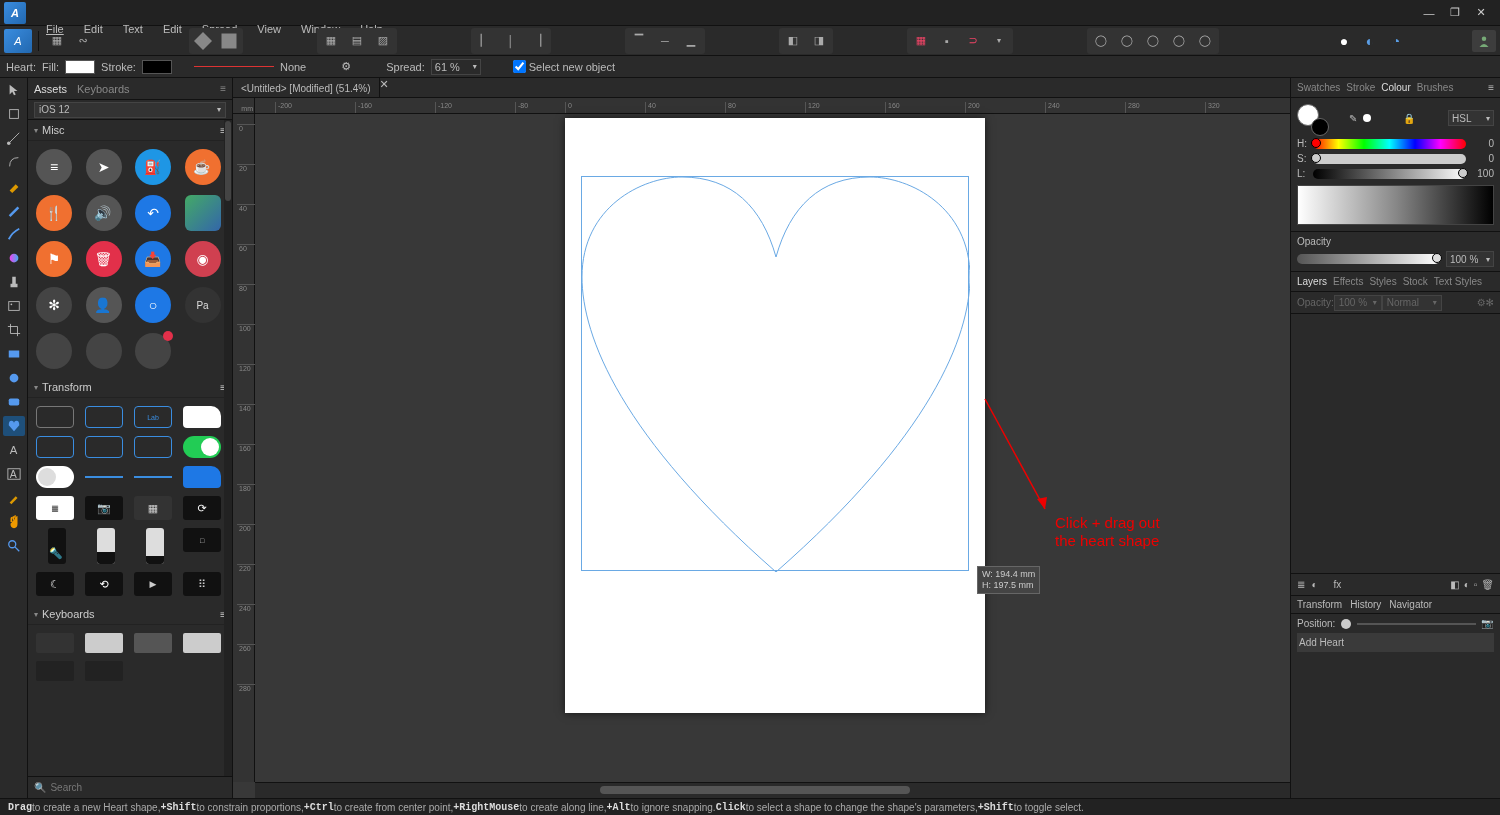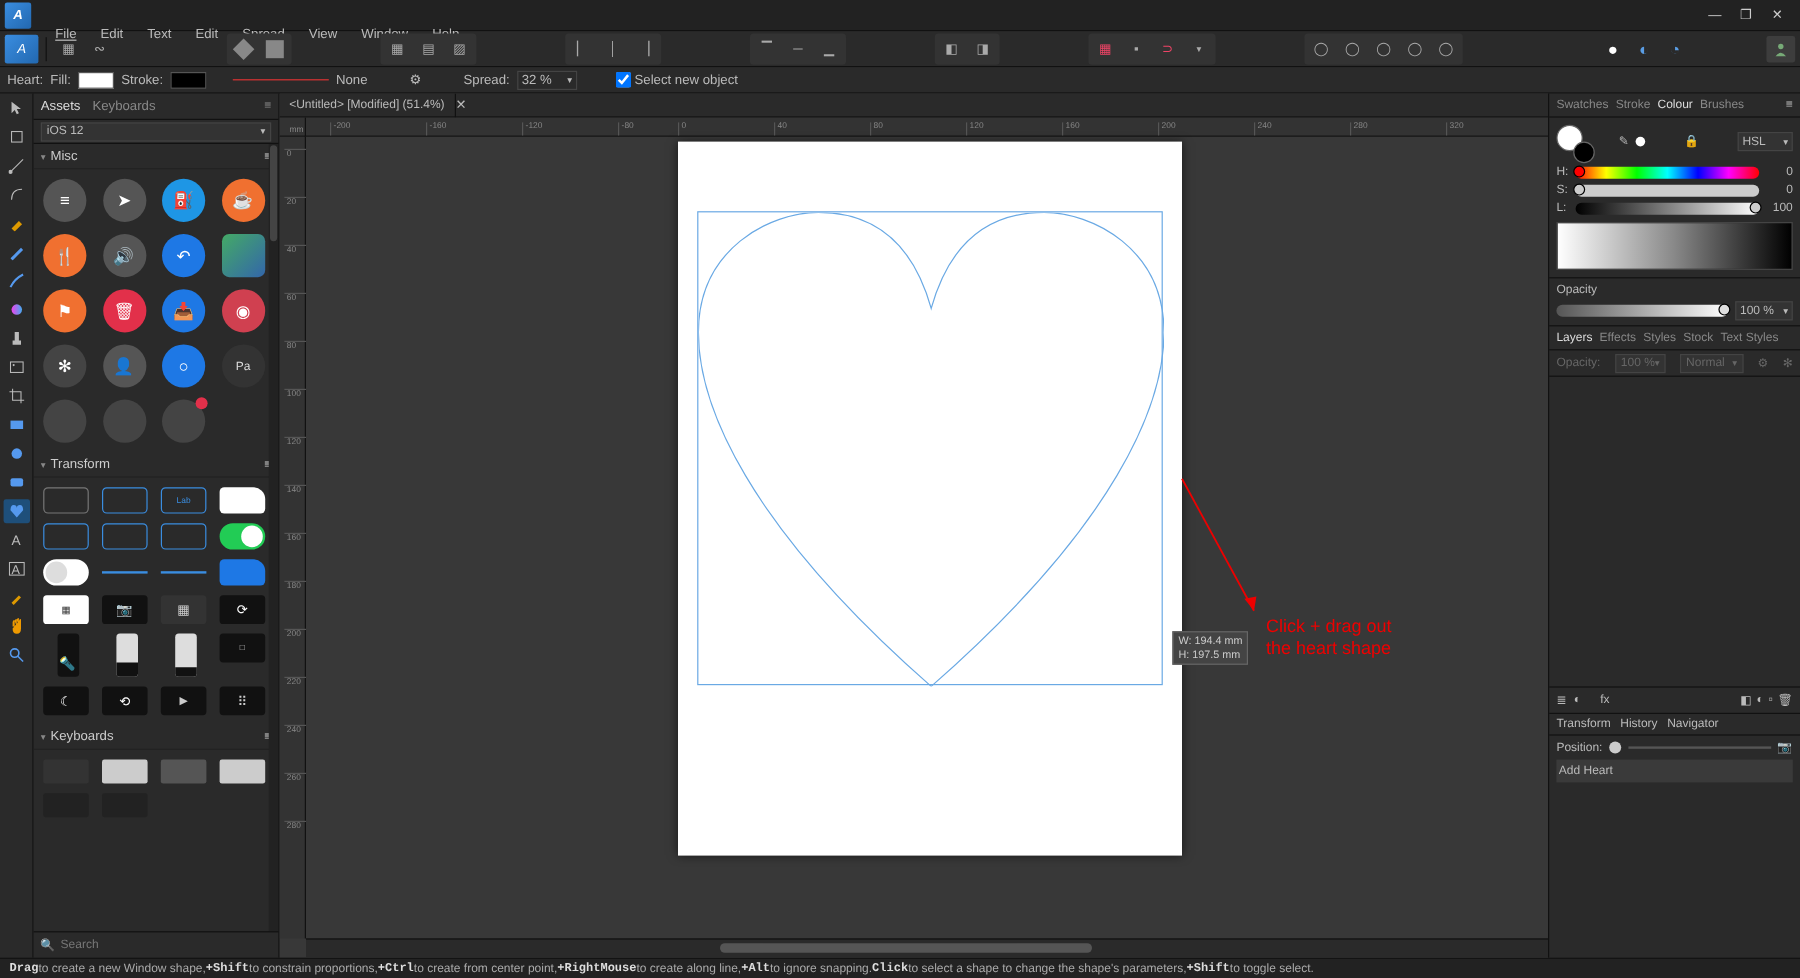--- a/index.html
+++ b/index.html
@@ -57,21 +57,21 @@
 .asset-grid { display:grid; grid-template-columns:repeat(4,1fr); gap:10px; padding:8px 8px; }
 .asset-item { width:36px; height:36px; border-radius:50%; display:flex; align-items:center; justify-content:center; color:#fff; font-size:14px; }
 .leftpanel-body { flex:1; overflow:hidden; position:relative;}
 .scrollbar-v { position:absolute; right:0; top:0; bottom:0; width:8px; background:#222;}
 .scrollbar-v .thumb { width:6px; margin:1px; background:#444; border-radius:3px;}
 .search { height:22px; border-top:1px solid #111; display:flex; align-items:center; padding:0 6px; font-size:10px; color:#777;}
 .search .mag { margin-right:4px;}
 
 
 .canvasarea { flex:1; background:#383838; position:relative; overflow:hidden; }
-.tabstrip { height:20px; background:#2a2a2a; display:flex; align-items:center; border-bottom:1px solid #111; position:relative;}
+.tabstrip { height:20px; background:#2a2a2a; display:flex; border-bottom:1px solid #111; position:relative;}
 .doc-tab { height:20px; padding:0 8px; display:flex; align-items:center; font-size:10px; color:#bbb; border-right:1px solid #111; }
 .ruler-corner { position:absolute; left:0; top:20px; width:22px; height:16px; background:#333; border-right:1px solid #111; border-bottom:1px solid #111; font-size:7px;color:#888;display:flex;align-items:flex-end;justify-content:flex-end;padding:1px;}
 .ruler-h { position:absolute; left:22px; right:0; top:20px; height:16px; background:#333; border-bottom:1px solid #111; overflow:hidden; font-size:7px;color:#888;}
 .ruler-h .tick { position:absolute; top:4px; height:12px; border-left:1px solid #555; padding-left:2px;}
 .ruler-v { position:absolute; left:0; top:36px; bottom:16px; width:22px; background:#333; border-right:1px solid #111; font-size:7px;color:#888;}
 .ruler-v .tick { position:absolute; left:4px; width:18px; border-top:1px solid #555; }
 .ruler-v .tick span { display:inline-block; transform:none; font-size:7px; padding-left:2px;}
 .viewport { position:absolute; left:22px; right:0; top:36px; bottom:16px; background:#383838; }
 .page { position:absolute; left:310px; top:4px; width:420px; height:595px; background:#fff; box-shadow:0 0 8px rgba(0,0,0,.6); }
 .selection { position:absolute; border:1px solid #6aa9e4; }
@@ -98,21 +98,21 @@
 .slider-row { display:flex; align-items:center; gap:4px; margin:4px 0; }
 .slider-row .lbl { width:12px; }
 .slider-row .track { flex:1; height:10px; border-radius:5px; position:relative;}
 .slider-row .thumb { width:10px;height:10px; border:1px solid #000; background:#ccc; border-radius:50%; position:absolute; top:-1px;}
 .slider-row .val { width:24px; text-align:right;}
 .grad-preview { height:40px; background:linear-gradient(90deg,#fff,#888,#000); border:1px solid #444; margin-top:6px;}
 .opacity-row { padding:4px 6px; border-bottom:1px solid #111;}
 .opacity-bar { height:10px; background:linear-gradient(90deg,#555,#fff); position:relative; border-radius:5px;}
 .opacity-bar .thumb{ width:10px;height:10px;border-radius:50%;background:#ddd;border:1px solid #000;position:absolute;right:-2px;top:-1px;}
 .layerspanel { flex:1; display:flex; flex-direction:column;}
-.layers-options { height:22px; display:flex; align-items:center; padding:0 6px; gap:12px; border-bottom:1px solid #111; color:#666;}
+.layers-options { height:22px; display:flex; align-items:center; padding:0 6px; gap:0; border-bottom:1px solid #111; color:#666;}
 .layers-options .dd { background:#333; border:1px solid #444; padding:0 4px; height:16px; display:flex; align-items:center;}
 .layers-body { flex:1; }
 .layers-footer { height:22px; border-top:1px solid #111; display:flex; align-items:center; padding:0 6px; gap:6px;}
 .layers-footer .icons { margin-left:auto; display:flex; gap:4px;}
 
 .historypanel { border-top:1px solid #111;}
 .history-tabs { height:18px; display:flex; align-items:center; gap:8px; padding:0 6px; border-bottom:1px solid #111; font-size:10px;}
 .history-body { padding:4px 6px; }
 .history-pos { display:flex; align-items:center; gap:6px; margin-bottom:4px;}
 .history-pos .dot { width:10px;height:10px;border-radius:50%;background:#ccc;}
@@ -216,21 +216,21 @@
   <span>Stroke:</span>
   <div class="swatch black"></div>
   <div style="width:10px"></div>
   <div class="line-preview"></div>
   <span>None</span>
   <div style="width:20px"></div>
   <div class="gear">⚙</div>
   <div style="width:20px"></div>
   <span>Spread:</span>
   <div class="dd">
-      <span>32 %</span>
+      <span>61 %</span>
       <span class="arrow">▾</span>
     </div>
   <div style="width:20px"></div>
   <label style="display:flex;align-items:center;">
       <input type="checkbox" checked="" style="">
       <span>Select new object</span>
     </label>
 </div>
 
 <div class="main">
@@ -494,21 +494,21 @@
       <div class="tick" style="top:530px"><span>260</span></div>
       <div class="tick" style="top:570px"><span>280</span></div>
     </div>
     <div class="viewport">
       <div class="page"></div>
       <div class="selection" style="left:326px;top:62px;width:388px;height:395px;">
         <svg width="388" height="395" viewBox="0 0 388 395">
           <path class="heart-path" d="M194 395 C 40 260, 0 160, 0 100 C 0 30, 60 0, 100 0 C 150 0, 180 30, 194 80 C 208 30, 238 0, 288 0 C 328 0, 388 30, 388 100 C 388 160, 348 260, 194 395 Z"></path>
         </svg>
       </div>
-      <div class="dim-tooltip" style="left:722px;top:412px;">
+      <div class="dim-tooltip" style="left:722px;top:452px;">
         <div>W: 194.4 mm</div>
           <div>H: 197.5 mm</div>
       </div>
 
       <svg class="annot-arrow" style="left:720px;top:275px;" width="80" height="130">
         <line x1="10" y1="10" x2="70" y2="120" stroke="#e00" stroke-width="1.5"></line>
         <polygon points="70,120 62,110 72,108" fill="#e00"></polygon>
       </svg>
       <div class="annot-text" style="left:800px;top:400px;">
         <div>Click + drag out</div>
@@ -627,21 +627,21 @@
         </div>
         <div class="history-item">Add Heart</div>
       </div>
       <div style="height:140px;"></div>
     </div>
   </div>
 </div>
 
 <div class="statusbar">
   <b>Drag</b>
-    <span> to create a new Window shape, </span>
+    <span> to create a new Heart shape, </span>
   <b>+Shift</b>
     <span> to constrain proportions, </span>
   <b>+Ctrl</b>
     <span> to create from center point, </span>
   <b>+RightMouse</b>
     <span> to create along line, </span>
   <b>+Alt</b>
     <span> to ignore snapping. </span>
   <b>Click</b>
     <span> to select a shape to change the shape's parameters, </span>

